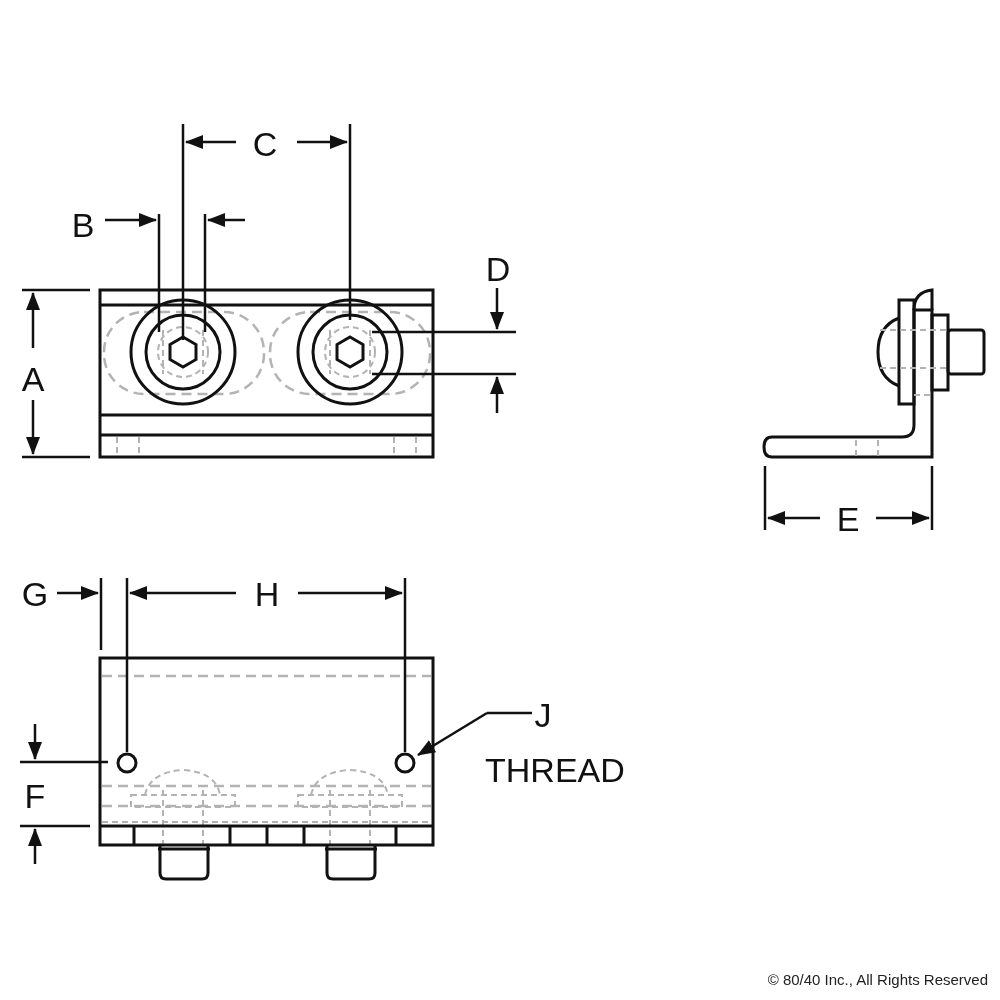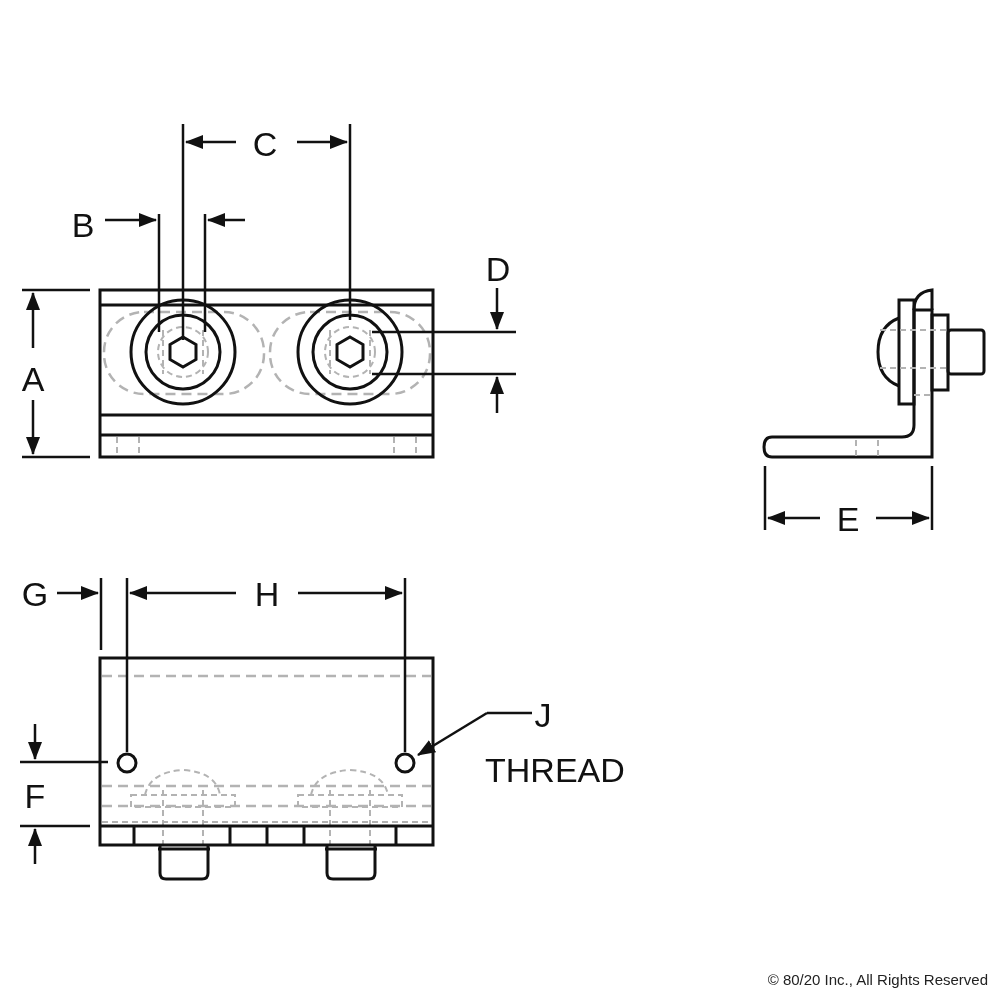--- a/index.html
+++ b/index.html
@@ -176,13 +176,13 @@
 
     <g>
       <line class="thin" x1="532" y1="713" x2="487" y2="713"></line>
       <line class="thin" x1="487" y1="713" x2="418" y2="755" marker-end="url(#ahL)"></line>
       <text class="lbl" x="543" y="727" text-anchor="middle">J</text>
       <text class="lbl" x="485" y="782" text-anchor="start">THREAD</text>
     </g>
   </g>
 </svg>
 
-<div class="copyright">© 80/20 Inc., All Rights Reserved</div>
+<div class="copyright">© 80/40 Inc., All Rights Reserved</div>
 
 </body></html>

